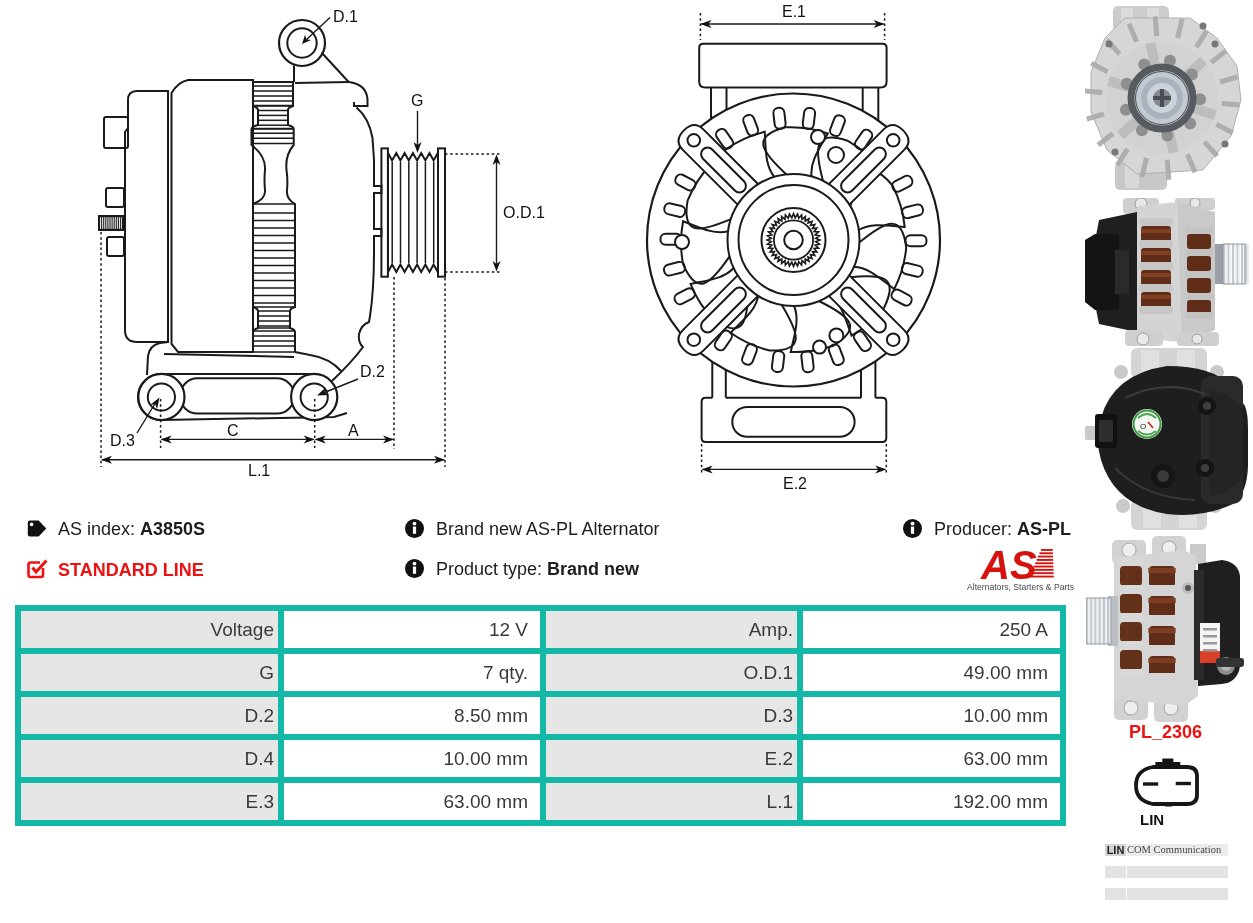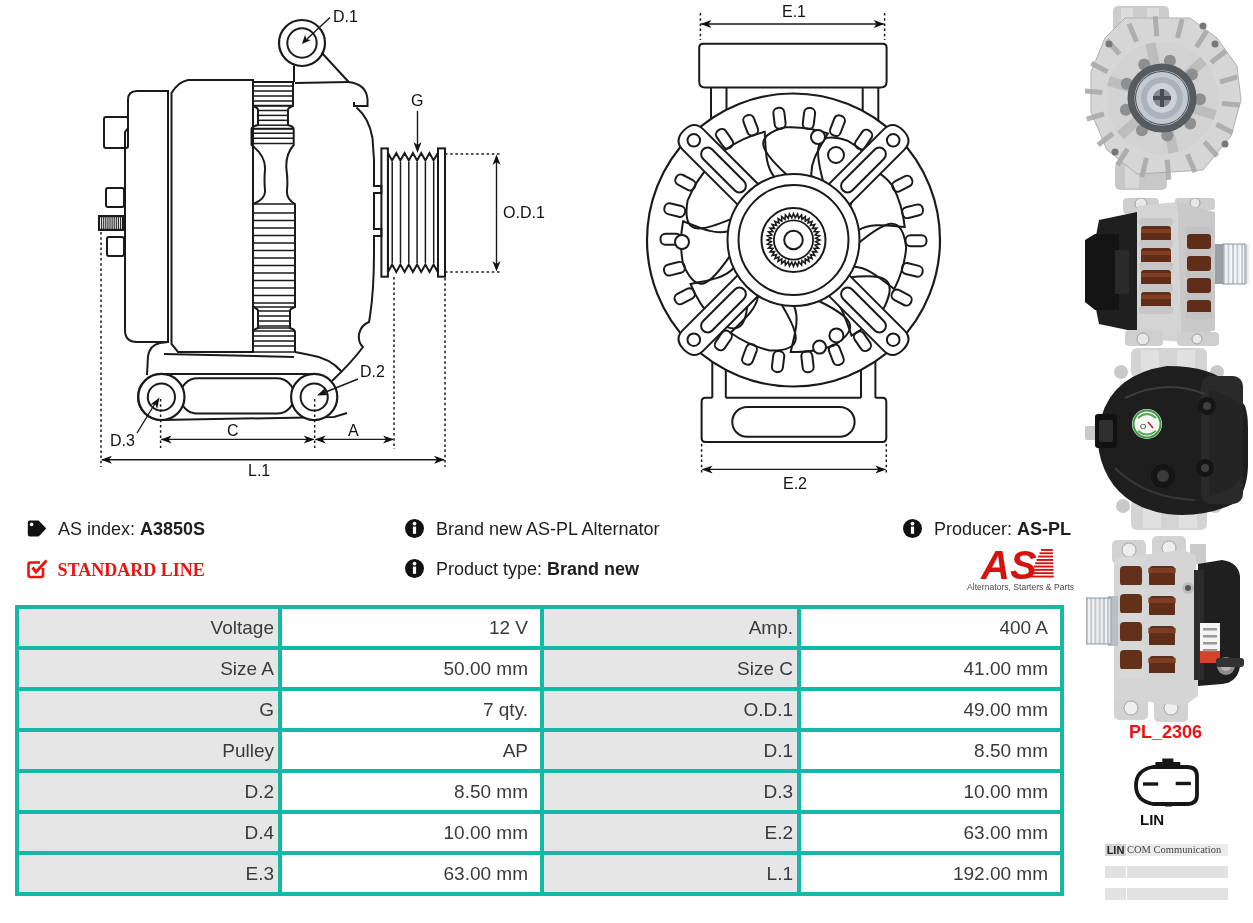--- a/index.html
+++ b/index.html
@@ -1,21 +1,21 @@
 <!DOCTYPE html>
 <html><head>
 <meta charset="utf-8">
 <style>
 html,body{margin:0;padding:0;background:#fff;}
 body{font-family:"Liberation Sans",sans-serif;}
 #page{position:relative;width:1253px;height:923px;background:#fff;overflow:hidden;}
 .abs{position:absolute;}
 .lbl{font-size:16px;fill:#111;font-family:"Liberation Sans",sans-serif;}
 #specs{position:absolute;left:15px;top:605px;border-collapse:collapse;table-layout:fixed;width:1045px;}
-#specs td{height:37px;border:4px solid #14b8a6;font-size:19px;color:#3a3a3a;text-align:right;padding:0 8px 0 0;white-space:nowrap;}
+#specs td{height:37px;border:6px solid #14b8a6;font-size:19px;color:#3a3a3a;text-align:right;padding:0 8px 0 0;white-space:nowrap;}
 #specs td.l{background:#e6e6e6;padding-right:4px;}
 #specs td.v{background:#fff;padding-right:12px;}
 .inforow{position:absolute;font-size:18px;color:#1d1d1d;white-space:nowrap;}
 .b{font-weight:bold;}
 .red{color:#ee1111;}
 </style>
 </head>
 <body>
 <div id="page">
 
@@ -306,21 +306,21 @@
 </svg>
 
 <div class="inforow" style="left:27px;top:519px;text-align:center;">
 <svg width="21" height="17" viewBox="0 0 21 17" style="vertical-align:-2px">
         <path d="M2.8,0.5 L11,0.5 Q12,0.5 12.8,1.3 L19.4,7.3 Q20.6,8.5 19.4,9.7 L12.8,15.7 Q12,16.5 11,16.5 L2.8,16.5 Q0.8,16.5 0.8,14.5 L0.8,2.5 Q0.8,0.5 2.8,0.5 Z" fill="#111" stroke="none"></path>
         <path d="M12.2,1 L13.8,1 L20.8,8.5 L13.8,16 L12.2,16 L19.2,8.5 Z" fill="#fff" stroke="none"></path>
         <circle cx="4.6" cy="4.4" r="1.8" fill="#fff"></circle>
       </svg>
 <span style="margin-left:5px">AS index: <span class="b">A3850S</span></span>
 </div>
-<div class="inforow" style="left:27px;top:559px;font-family:Liberation Serif, serif;">
+<div class="inforow" style="left:27px;top:559px;">
 <svg width="21" height="20" viewBox="0 0 21 20" style="vertical-align:-3px">
         <path d="M16,9 L16,16 Q16,18 14,18 L3.5,18 Q1.5,18 1.5,16 L1.5,5.5 Q1.5,3.5 3.5,3.5 L13,3.5" stroke="#ee1111" stroke-width="2.6" fill="none"></path>
         <path d="M5.5,8.5 L9,13 L19.5,1.5" stroke="#ee1111" stroke-width="3" fill="none"></path>
       </svg>
 <span class="b red" style="margin-left:5px">STANDARD LINE</span>
 </div>
 <div class="inforow" style="left:405px;top:519px;">
 <svg width="19" height="19" viewBox="0 0 19 19" style="vertical-align:-3px">
         <circle cx="9.5" cy="9.5" r="9.5" fill="#111" stroke="none"></circle>
         <rect x="7.9" y="7.6" width="3.2" height="7.2" fill="#fff"></rect>
@@ -366,39 +366,27 @@
         <col style="width:263px">
         <col style="width:262px">
         <col style="width:257px">
         <col style="width:263px">
       </colgroup>
 <tbody>
         <tr>
           <td class="l">Voltage</td>
           <td class="v">12 V</td>
           <td class="l">Amp.</td>
-          <td class="v">400 A</td>
-        </tr>
-<tr>
-          <td class="l">Size A</td>
-          <td class="v">50.00 mm</td>
-          <td class="l">Size C</td>
-          <td class="v">41.00 mm</td>
+          <td class="v">250 A</td>
         </tr>
 <tr>
           <td class="l">G</td>
           <td class="v">7 qty.</td>
           <td class="l">O.D.1</td>
           <td class="v">49.00 mm</td>
-        </tr>
-<tr>
-          <td class="l">Pulley</td>
-          <td class="v">AP</td>
-          <td class="l">D.1</td>
-          <td class="v">8.50 mm</td>
         </tr>
 <tr>
           <td class="l">D.2</td>
           <td class="v">8.50 mm</td>
           <td class="l">D.3</td>
           <td class="v">10.00 mm</td>
         </tr>
 <tr>
           <td class="l">D.4</td>
           <td class="v">10.00 mm</td>

